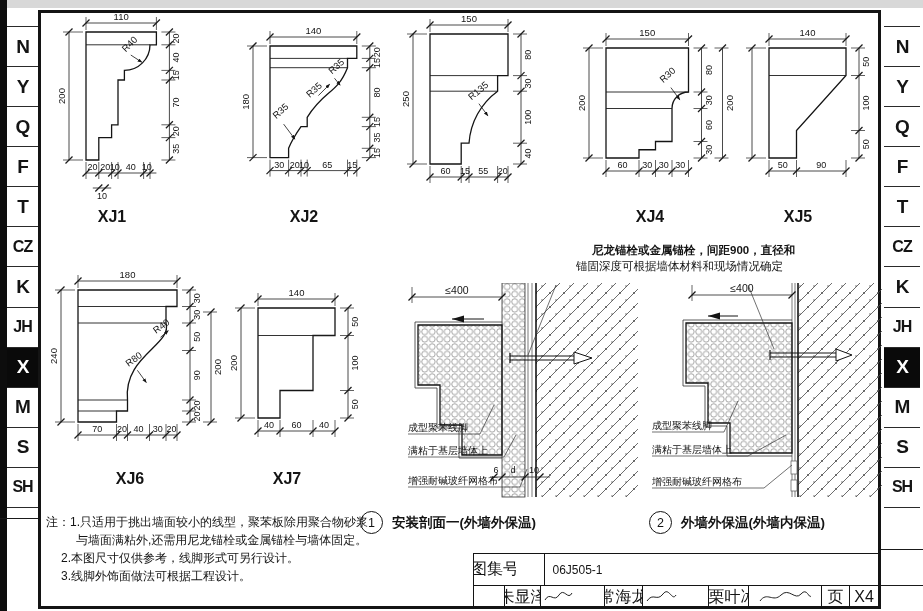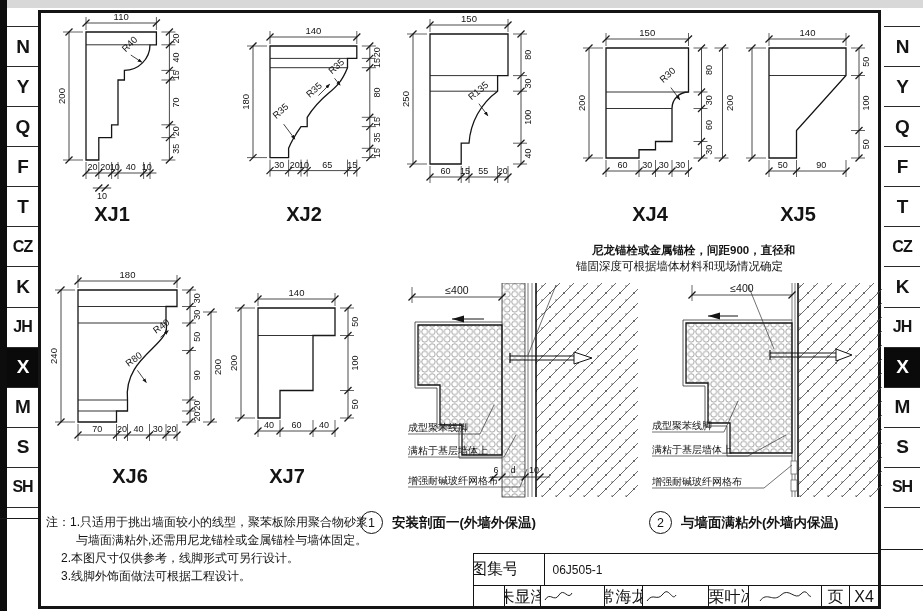--- a/index.html
+++ b/index.html
@@ -14,21 +14,21 @@
   #tabsL{left:7px;top:26px;width:31px;height:482px;}
   #tabsR{left:884px;top:26px;width:36px;height:482px;}
   .tab{flex:1;display:flex;align-items:center;justify-content:center;
        font-weight:bold;font-size:19px;border-bottom:1.4px solid #2a2a2a;letter-spacing:-1px;}
   .tabcol .tab:first-child{border-top:1.4px solid #2a2a2a;}
   .tab.active{background:#0a0a0a;color:#ffffff;}
   .edgeline{border-top:1.6px solid #1a1a1a;height:0;}
   
   .phost{position:absolute;}
   .pname{position:absolute;bottom:0;left:0;width:100%;text-align:center;
-         font-weight:bold;font-size:20px;padding-right:34px;box-sizing:border-box;}
+         font-weight:bold;font-size:16px;padding-right:34px;box-sizing:border-box;}
   svg text{font-family:"Liberation Sans","DejaVu Sans",sans-serif;fill:#141414;}
   
   .cap{position:absolute;display:flex;align-items:center;gap:9px;font-size:13.5px;font-weight:bold;}
   .circ{width:21px;height:21px;border:1.7px solid #141414;border-radius:50%;flex:0 0 auto;
         display:flex;align-items:center;justify-content:center;font-size:12.5px;font-weight:normal;}
   
   #anchor-note{left:576px;top:242px;width:310px;font-size:11.5px;line-height:16px;}
   #anchor-note .ln1{padding-left:16px;font-weight:bold;}
   
   #notes{left:46px;top:513px;width:336px;font-size:12px;line-height:18px;}
@@ -628,21 +628,21 @@
   <line x1="2" y1="205" x2="114" y2="205" stroke="#333" stroke-width="0.7"></line>
   <line x1="114" y1="205" x2="142" y2="182" stroke="#333" stroke-width="0.7"></line>
 </svg>
 
 <div class="cap" style="left:360px;top:511px;">
   <span class="circ">1</span>
   <span>安装剖面一(外墙外保温)</span>
 </div>
 <div class="cap" style="left:649px;top:511px;">
   <span class="circ">2</span>
-  <span>与墙面满粘外(外墙内保温)</span>
+  <span>外墙外保温(外墙内保温)</span>
 </div>
 
 <div id="notes" class="abs">
   <div class="n1">注：1.只适用于挑出墙面较小的线型，聚苯板除用聚合物砂浆</div>
   <div class="n2">与墙面满粘外,还需用尼龙锚栓或金属锚栓与墙体固定。</div>
   <div class="n3">2.本图尺寸仅供参考，线脚形式可另行设计。</div>
   <div class="n4">3.线脚外饰面做法可根据工程设计。</div>
 </div>
 
 <div id="tblock" class="abs">

